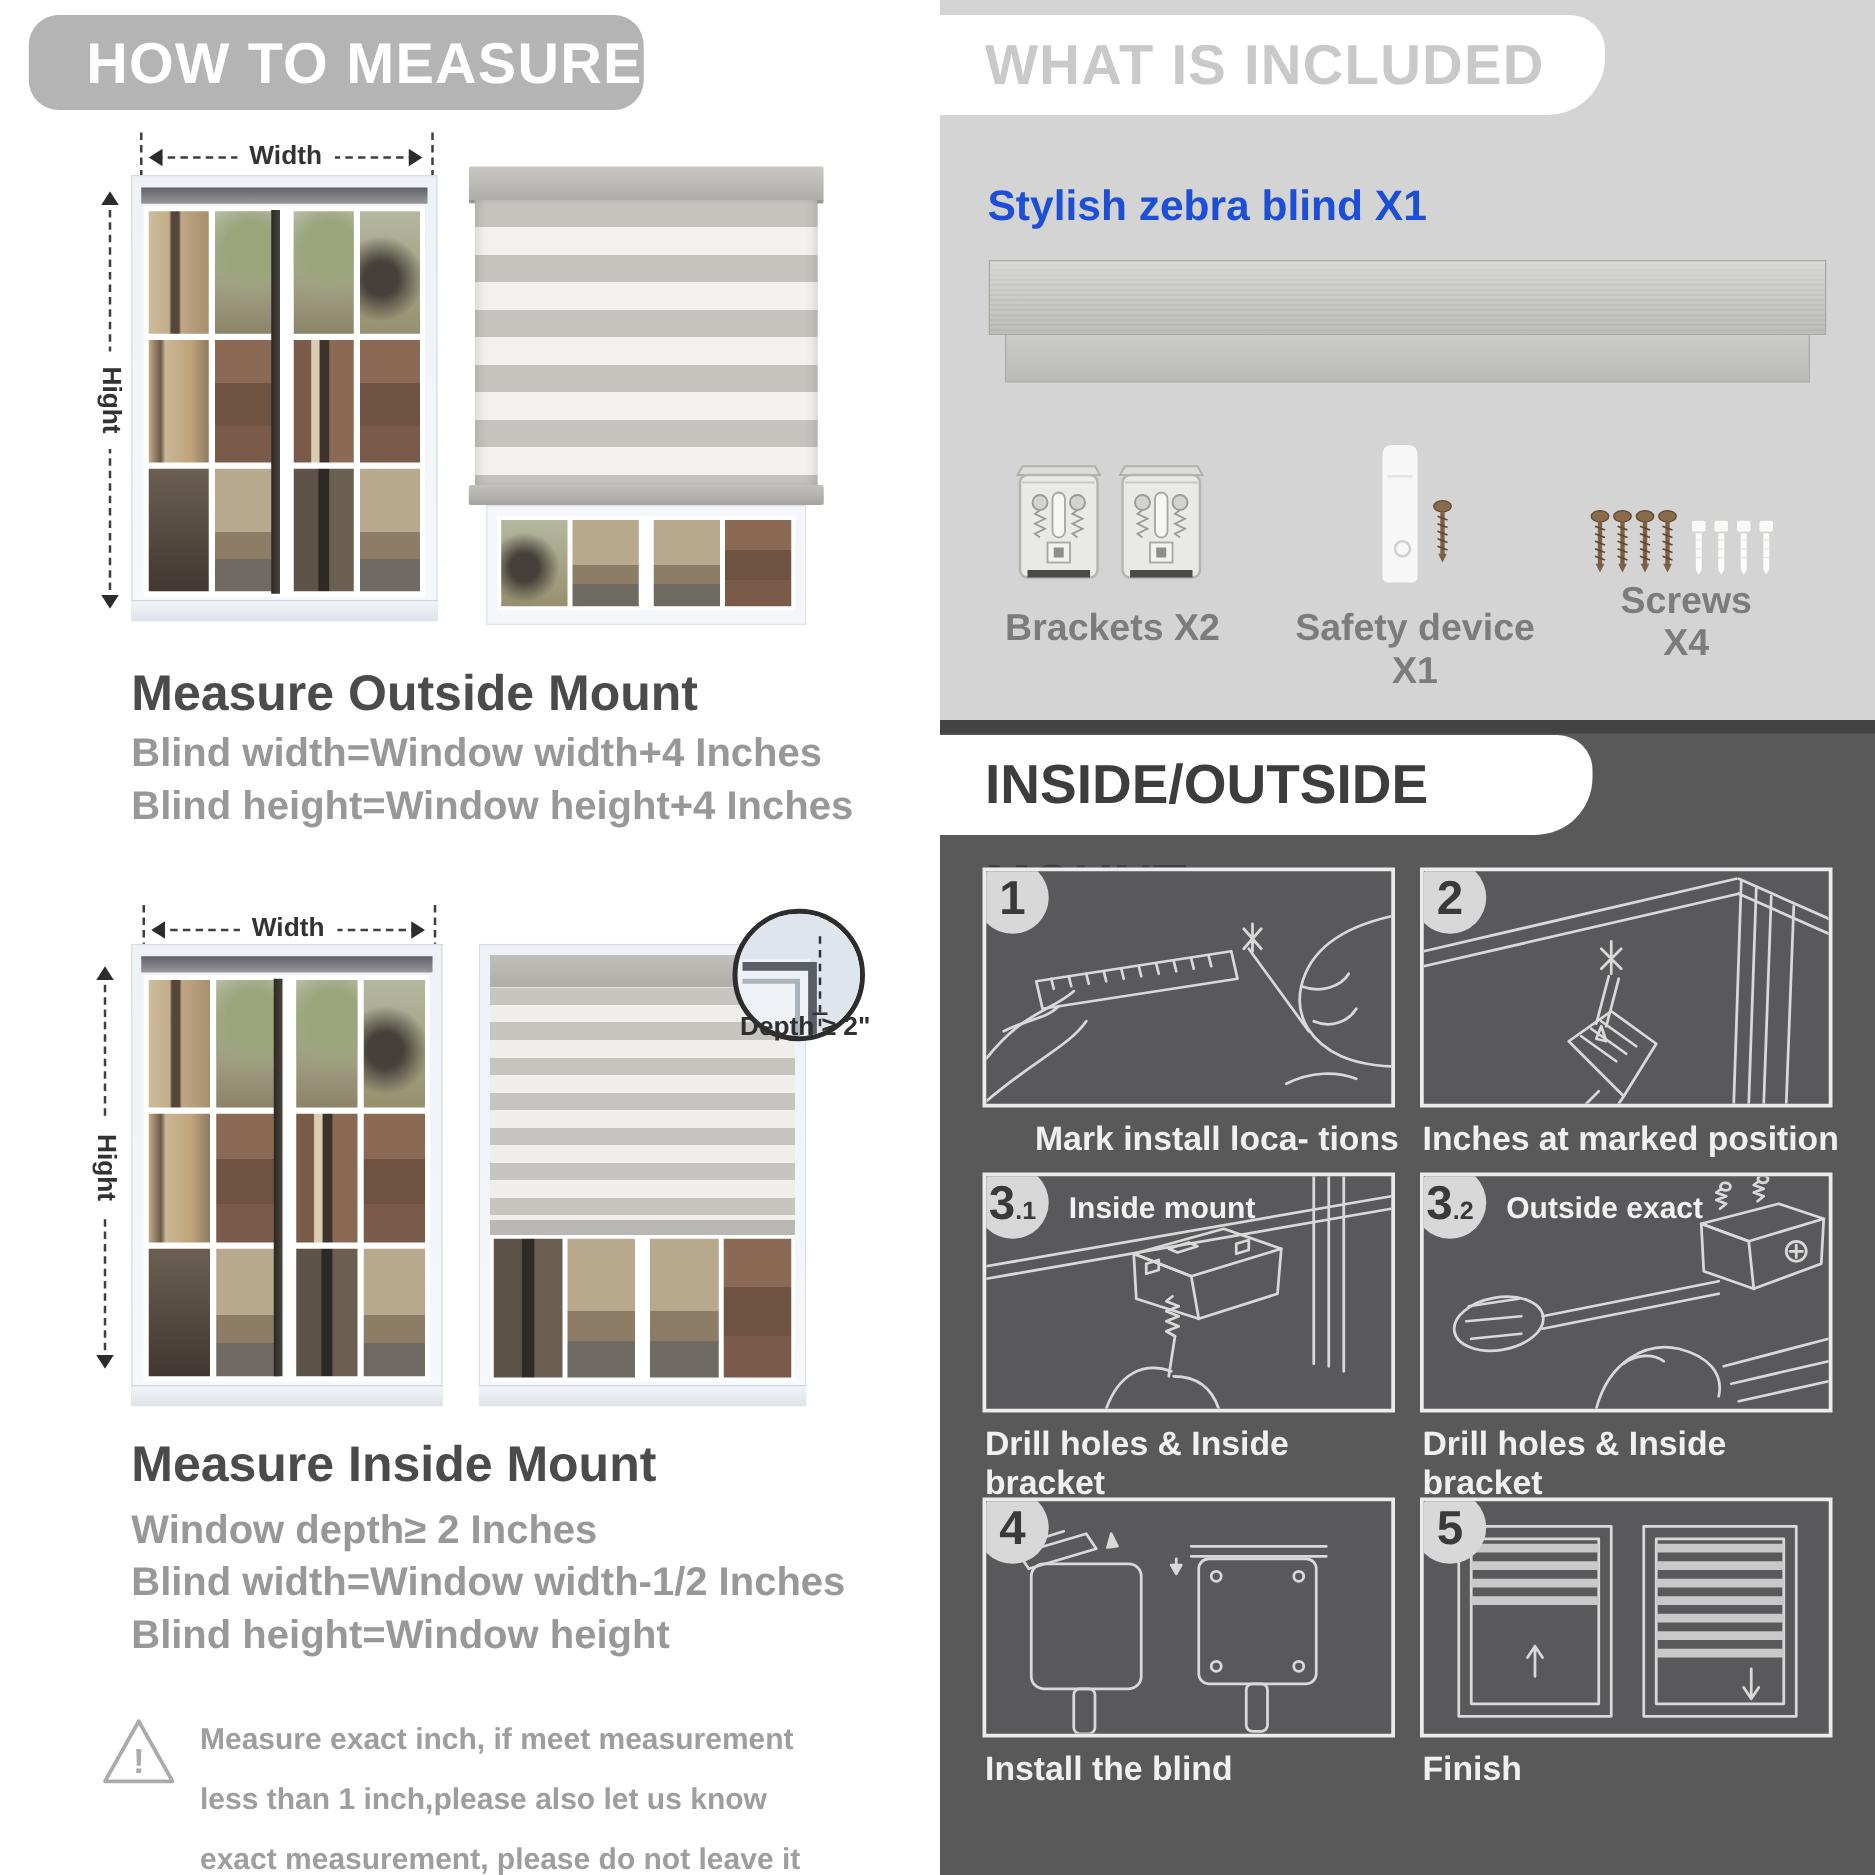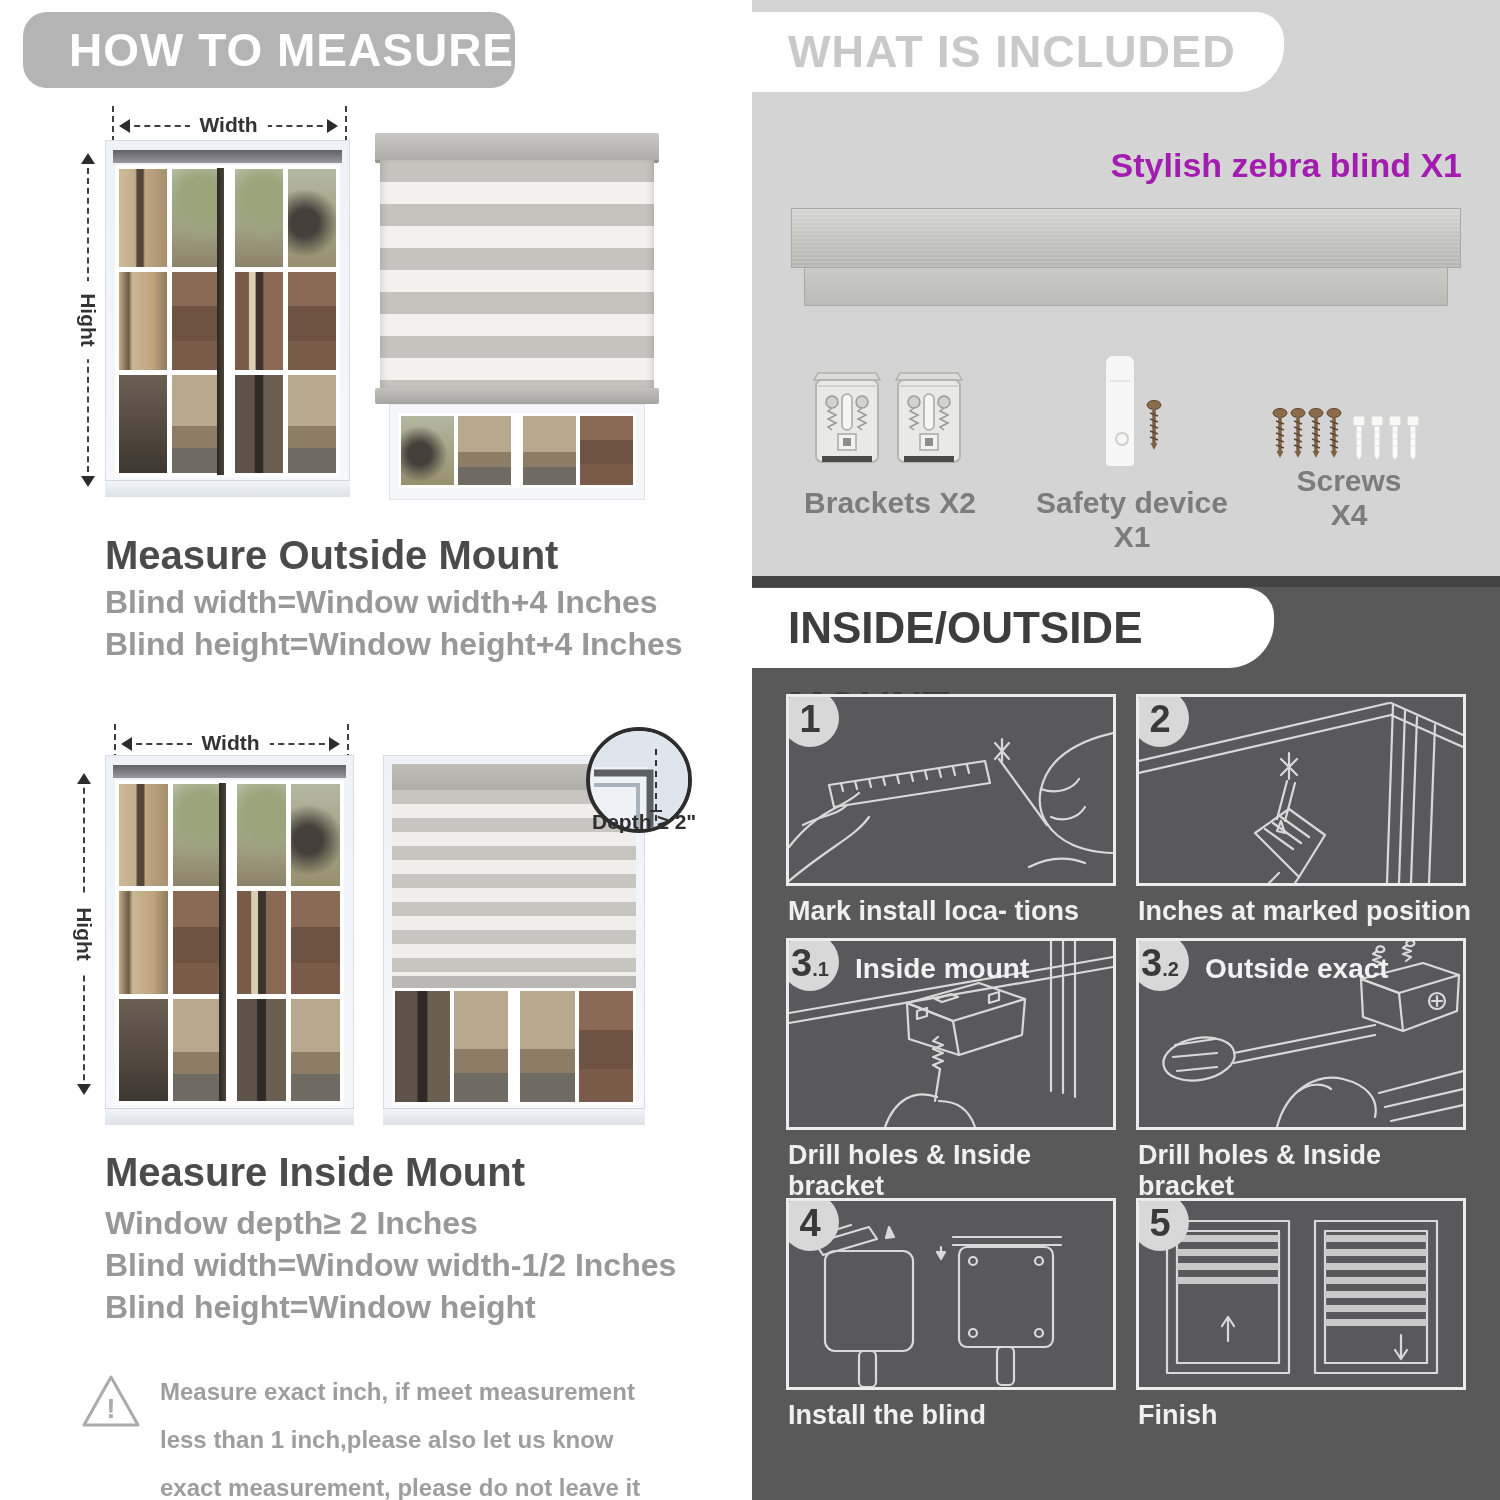--- a/index.html
+++ b/index.html
@@ -75,42 +75,42 @@
   .in-glass{position:absolute;left:0;right:0;top:224px;bottom:0;display:flex;background:#fff;}
 
   
   .mag{position:absolute;border:4px solid #2d2d2d;border-radius:50%;overflow:hidden;background:#eef2f6;box-sizing:border-box;}
   .depth-lbl{position:absolute;font-size:21px;font-weight:bold;color:#2f2f2f;}
 
   
   .panel-light{position:absolute;left:752px;top:0;width:748px;height:576px;background:#d4d4d4;}
   .panel-dark{position:absolute;left:752px;top:576px;width:748px;height:924px;background:#595959;}
   .dark-strip{position:absolute;left:752px;top:576px;width:748px;height:11px;background:#434343;}
-  .blind-title{position:absolute;left:790px;top:146px;width:672px;text-align:right;
-               font-size:34px;font-weight:bold;color:#a21caf;}
+  .blind-title{position:absolute;left:790px;top:146px;width:672px;text-align:left;
+               font-size:34px;font-weight:bold;color:#1d4ed8;}
   .headrail-big{position:absolute;left:791px;top:208px;width:668px;height:58px;border:1px solid #a9a8a4;
                background:repeating-linear-gradient(180deg,rgba(255,255,255,.12) 0 2px,rgba(0,0,0,0) 2px 4px),
                           linear-gradient(180deg,#d4d4d2 0%,#c6c6c3 40%,#b5b5b1 100%);}
   .valance-big{position:absolute;left:804px;top:264px;width:642px;height:40px;border:1px solid #a9a8a4;
                background:linear-gradient(180deg,#ccccc9,#bbbbb7);}
   .item-label{position:absolute;font-size:30px;font-weight:bold;color:#7c7c7c;text-align:center;}
   .safety-dev{position:absolute;left:1104px;top:354px;width:32px;height:114px;background:rgba(255,255,255,.8);
               border:2px solid #d3d3d1;border-radius:9px 9px 6px 6px;box-sizing:border-box;}
   .safety-dev .hole{position:absolute;left:9px;top:76px;width:10px;height:10px;border:2px solid #cfcfcd;border-radius:50%;}
   .safety-dev .ridge{position:absolute;left:4px;top:24px;right:4px;border-top:2px solid #e4e4e2;}
 
   
   .panel{position:absolute;width:330px;height:192px;border:3px solid #ececec;background:#59595b;
          box-sizing:border-box;overflow:hidden;}
   .panel svg{position:absolute;left:0;top:0;}
   .badge{position:absolute;left:-8px;top:-8px;width:58px;height:58px;border-radius:50%;background:#d8d8d8;
          color:#3a3a3a;display:flex;align-items:center;justify-content:center;
          font-size:38px;font-weight:bold;padding-top:2px;box-sizing:border-box;}
   .badge i{font-style:normal;font-size:20px;font-weight:bold;align-self:flex-end;margin-bottom:10px;}
-  .step-title{position:absolute;left:66px;top:12px;font-size:28px;font-weight:bold;color:#f2f2f2;}
+  .step-title{position:absolute;left:66px;top:12px;font-size:24px;font-weight:bold;color:#f2f2f2;}
   .caption{position:absolute;width:340px;font-size:27px;font-weight:bold;color:#f0f0f0;}
 
   .line-art{stroke:#d9d9d9;stroke-width:2.2;fill:none;stroke-linecap:round;stroke-linejoin:round;}
 </style>
 </head>
 <body>
 
 <div class="stage">
 
   <svg width="0" height="0" style="position:absolute">
@@ -376,21 +376,21 @@
         <path d="M252,92 C268,98 284,92 290,82"></path>
         <path d="M262,120 C276,126 290,120 296,110"></path>
         <path d="M240,170 C260,160 280,160 296,166"></path>
       </g>
     </svg>
     <div class="badge">
       <span>1</span>
         <i></i>
     </div>
   </div>
-  <div class="caption" style="left:788px;top:896px">Mark install loca- tions</div>
+  <div class="caption" style="left:828px;top:896px">Mark install loca- tions</div>
 
   <div class="panel" style="left:1136px;top:694px">
     <svg width="324" height="186" viewBox="0 0 324 186">
       <g class="line-art">
         <path d="M0,64 L250,6 M0,76 L252,18"></path>
         <path d="M252,6 L324,38 M252,18 L324,50"></path>
         <path d="M254,8 L248,186 M266,14 L260,186 M278,20 L272,186 M296,28 L290,186"></path>
         <path d="M142,62 l16,16 M158,62 l-16,16 M150,56 l0,26"></path>
         <path d="M148,84 L138,122 M156,86 L146,124"></path>
         <path d="M142,124 l-4,10 l8,2 z"></path>

